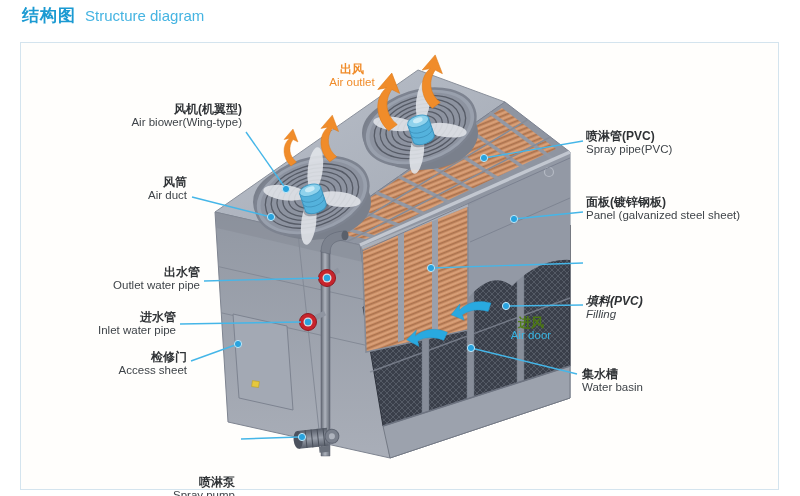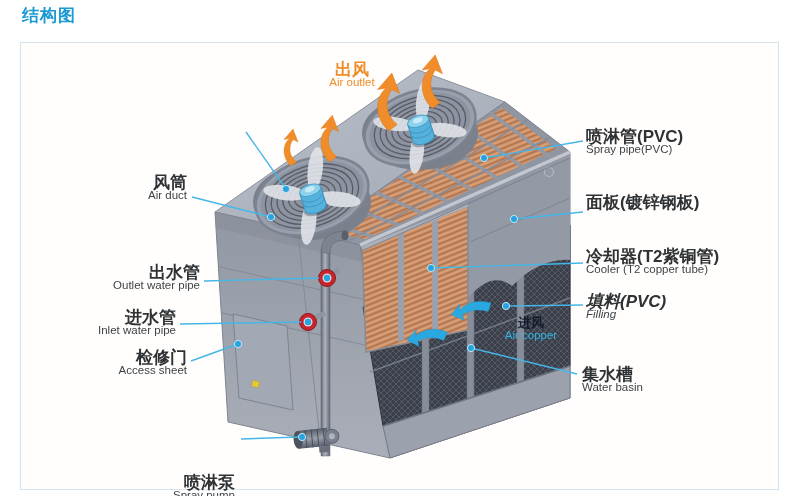--- a/index.html
+++ b/index.html
@@ -6,36 +6,37 @@
   body{width:800px;height:496px;position:relative;overflow:hidden;
        font-family:"Liberation Sans","DejaVu Sans",sans-serif;}
   .stage{position:absolute;left:0;top:0;width:800px;height:488px;}
   .hdr{position:absolute;left:22px;top:4px;display:flex;align-items:baseline;gap:9px;}
   .hdr .cn{font-size:17px;font-weight:bold;color:#1b9ad2;letter-spacing:1px;}
   .hdr .en{font-size:15px;color:#45b4e2;}
   .frame{position:absolute;left:20px;top:42px;width:757px;height:446px;
          border:1px solid #d4e4ee;background:#fffefc;}
   svg.art{position:absolute;left:0;top:0;width:800px;height:496px;}
   .lbl{position:absolute;line-height:13px;font-size:11.5px;color:#3f4449;}
-  .lbl .cn{font-weight:600;color:#2f3235;font-size:17px;display:block;}
+  .lbl .cn{font-weight:600;color:#2f3235;font-size:12px;display:block;}
   .lbl .en{display:block;}
   .lbl.ra{text-align:right;}
   .lbl.la{text-align:left;}
   .lbl.orange{color:#f08c2a;text-align:center;}
   .lbl.orange .cn{color:#f08c2a;}
   .lbl.bluein{color:#35bced;text-align:center;opacity:.92;}
-  .lbl.bluein .cn{color:#0f172a;font-size:13px;}
+  .lbl.bluein .cn{color:#4d7c0f;font-size:13px;}
 </style>
 </head>
 <body>
 
 <div class="stage">
 
   <div class="hdr">
     <span class="cn">结构图</span>
+    <span class="en">Structure diagram</span>
   </div>
 
   <div class="frame"></div>
 
   <svg class="art" viewBox="0 0 800 496">
     <defs>
       <linearGradient id="leftGrad" x1="0" y1="0" x2="0" y2="1">
         <stop offset="0" stop-color="#9298a3"></stop>
           <stop offset="1" stop-color="#a9aeb8"></stop>
       </linearGradient>
@@ -257,20 +258,24 @@
       <circle cx="506" cy="306" r="3.6"></circle>
       <circle cx="471" cy="348" r="3.6"></circle>
     </g>
   </svg>
 
   <div class="lbl orange" style="left:300px;top:63px;width:104px;">
     <span class="cn">出风</span>
     <span class="en">Air outlet</span>
   </div>
 
+  <div class="lbl ra" style="right:558px;top:103px;">
+    <span class="cn">风机(机翼型)</span>
+    <span class="en">Air biower(Wing-type)</span>
+  </div>
 
   <div class="lbl ra" style="right:613px;top:176px;">
     <span class="cn">风筒</span>
     <span class="en">Air duct</span>
   </div>
 
   <div class="lbl ra" style="right:624px;top:311px;">
     <span class="cn">进水管</span>
     <span class="en">Inlet water pipe</span>
   </div>
@@ -290,35 +295,32 @@
     <span class="en">Spray pump</span>
   </div>
 
   <div class="lbl la" style="left:586px;top:130px;">
     <span class="cn">喷淋管(PVC)</span>
     <span class="en">Spray pipe(PVC)</span>
   </div>
 
   <div class="lbl la" style="left:586px;top:196px;">
     <span class="cn">面板(镀锌钢板)</span>
-  </div>
-
-  <div class="lbl la" style="left:586px;top:250px;">
-    <span class="cn">冷却器(T2紫铜管)</span>
-    <span class="en">Cooler (T2 copper tube)</span>
-  </div>
+    <span class="en">Panel (galvanized steel sheet)</span>
+  </div>
+
 
   <div class="lbl la" style="left:586px;top:295px;font-style:italic;">
     <span class="cn">填料(PVC)</span>
     <span class="en">Filling</span>
   </div>
 
   <div class="lbl la" style="left:582px;top:368px;">
     <span class="cn">集水槽</span>
     <span class="en">Water basin</span>
   </div>
 
   <div class="lbl bluein" style="left:498px;top:316px;width:66px;">
     <span class="cn">进风</span>
-    <span class="en">Air copper</span>
+    <span class="en">Air door</span>
   </div>
 
 </div>
 
 </body></html>

